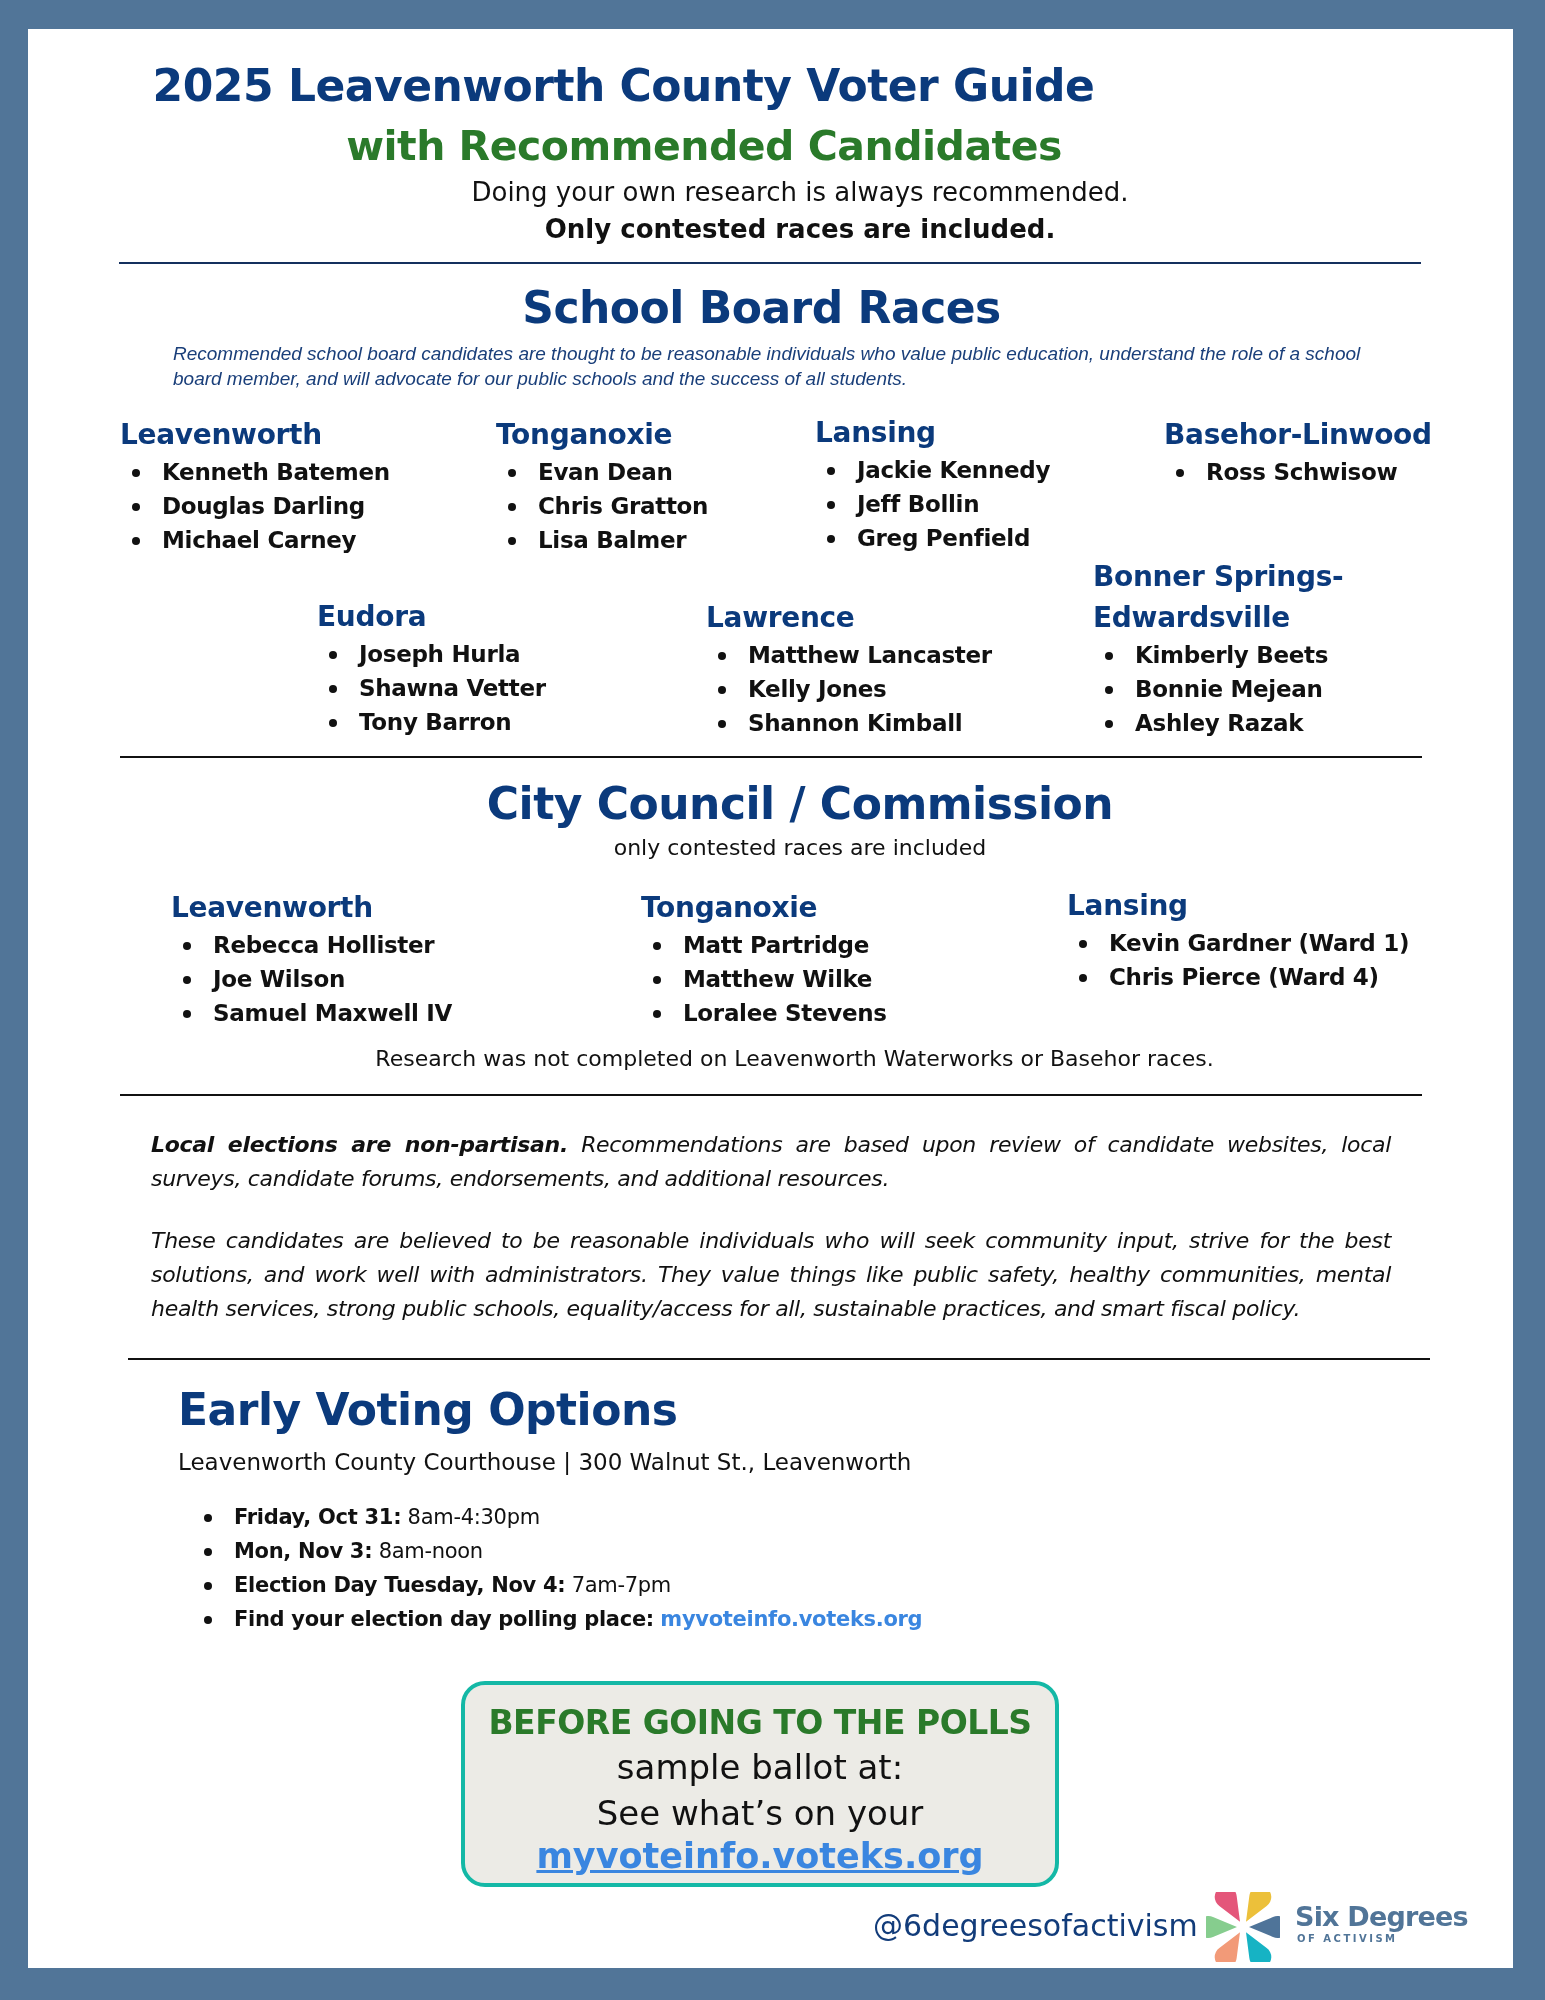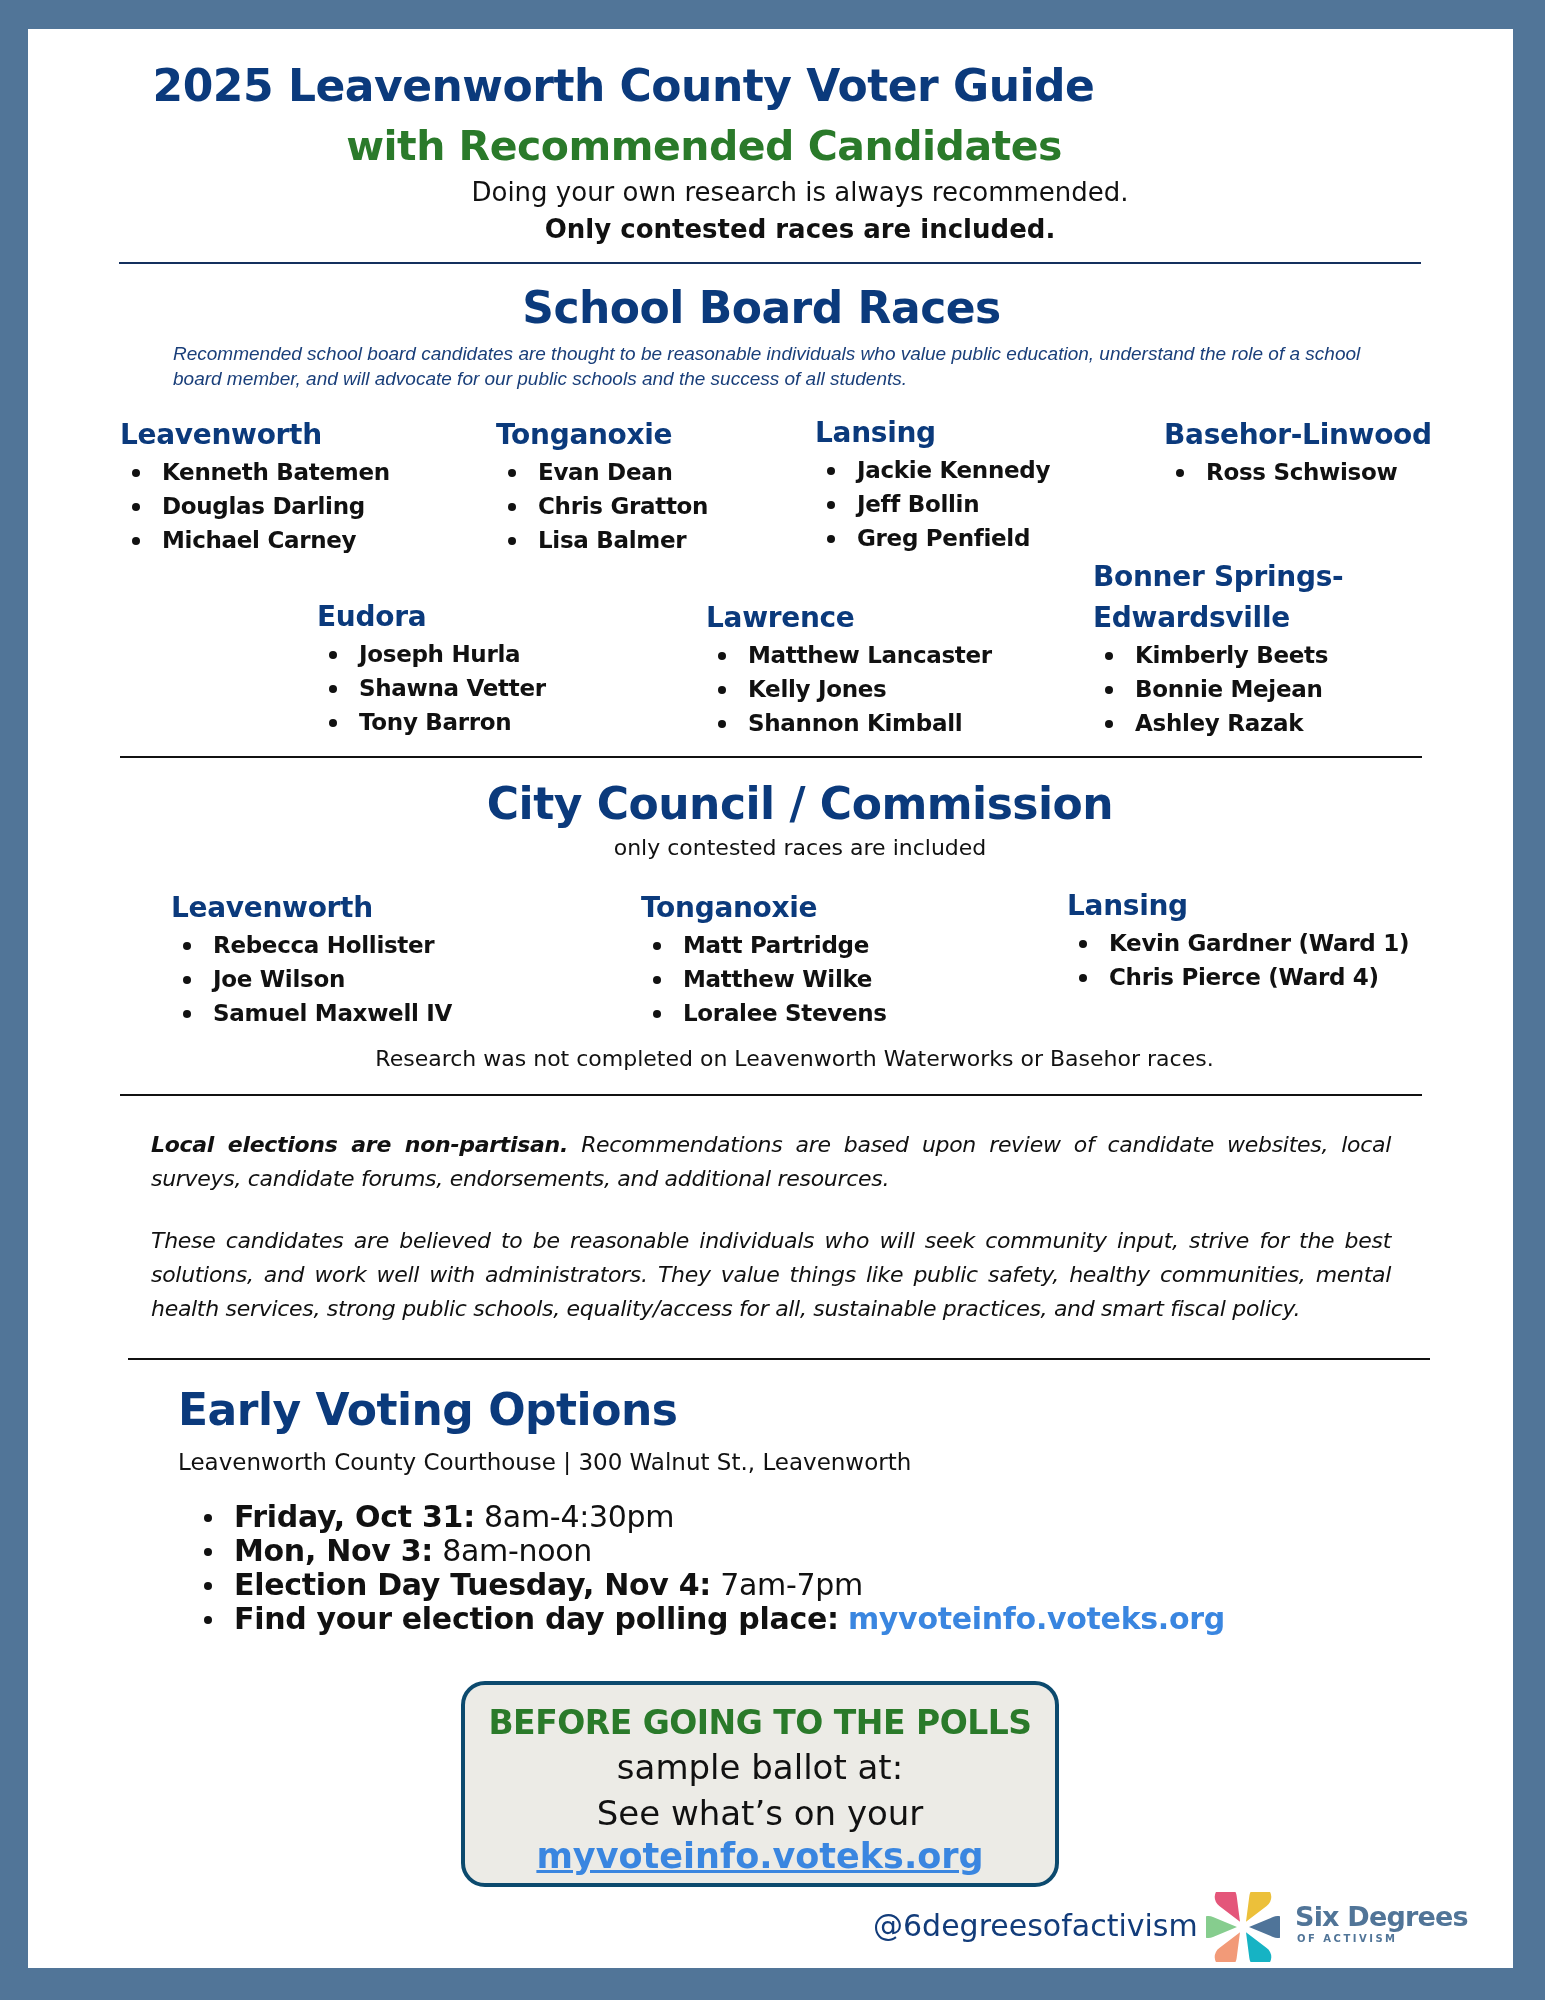--- a/index.html
+++ b/index.html
@@ -80,32 +80,32 @@
   }
   .ev-addr {
     left: 178px; top: 1449px;
     font-family: "DejaVu Sans", sans-serif; font-size: 23px; color: #111;
   }
   .ev-list {
     left: 192px; top: 1500px; list-style: none; margin: 0; padding: 0;
   }
   .ev-list li {
     position: relative; padding-left: 42px;
-    font-family: "DejaVu Sans", sans-serif; font-size: 30px; color: #111;
+    font-family: "DejaVu Sans", sans-serif; font-size: 21px; color: #111;
     line-height: 34px; letter-spacing: -0.3px;
   }
   .ev-list li::before {
     content: ""; position: absolute; left: 12px; top: 14px;
     width: 8px; height: 8px; border-radius: 50%; background: #111;
   }
   .ev-list .lbl { font-weight: bold; }
   .ev-list .link { color: #3a86e0; font-weight: bold; text-decoration: none; }
   .callout {
     left: 461px; top: 1681px; width: 598px; height: 206px;
-    background: #ecebe6; border: 4px solid #0c4a6e; border-radius: 24px;
+    background: #ecebe6; border: 4px solid #14b8a6; border-radius: 24px;
     box-sizing: border-box; text-align: center;
   }
   .callout .c-head {
     margin-top: 18px;
     font-family: "DejaVu Sans", sans-serif; font-weight: bold;
     font-size: 33px; color: #2a7a2a; letter-spacing: -0.5px;
   }
   .callout .c-body {
     font-family: "DejaVu Sans", sans-serif; font-size: 34px; color: #111;
     line-height: 42px; margin-top: 4px;

